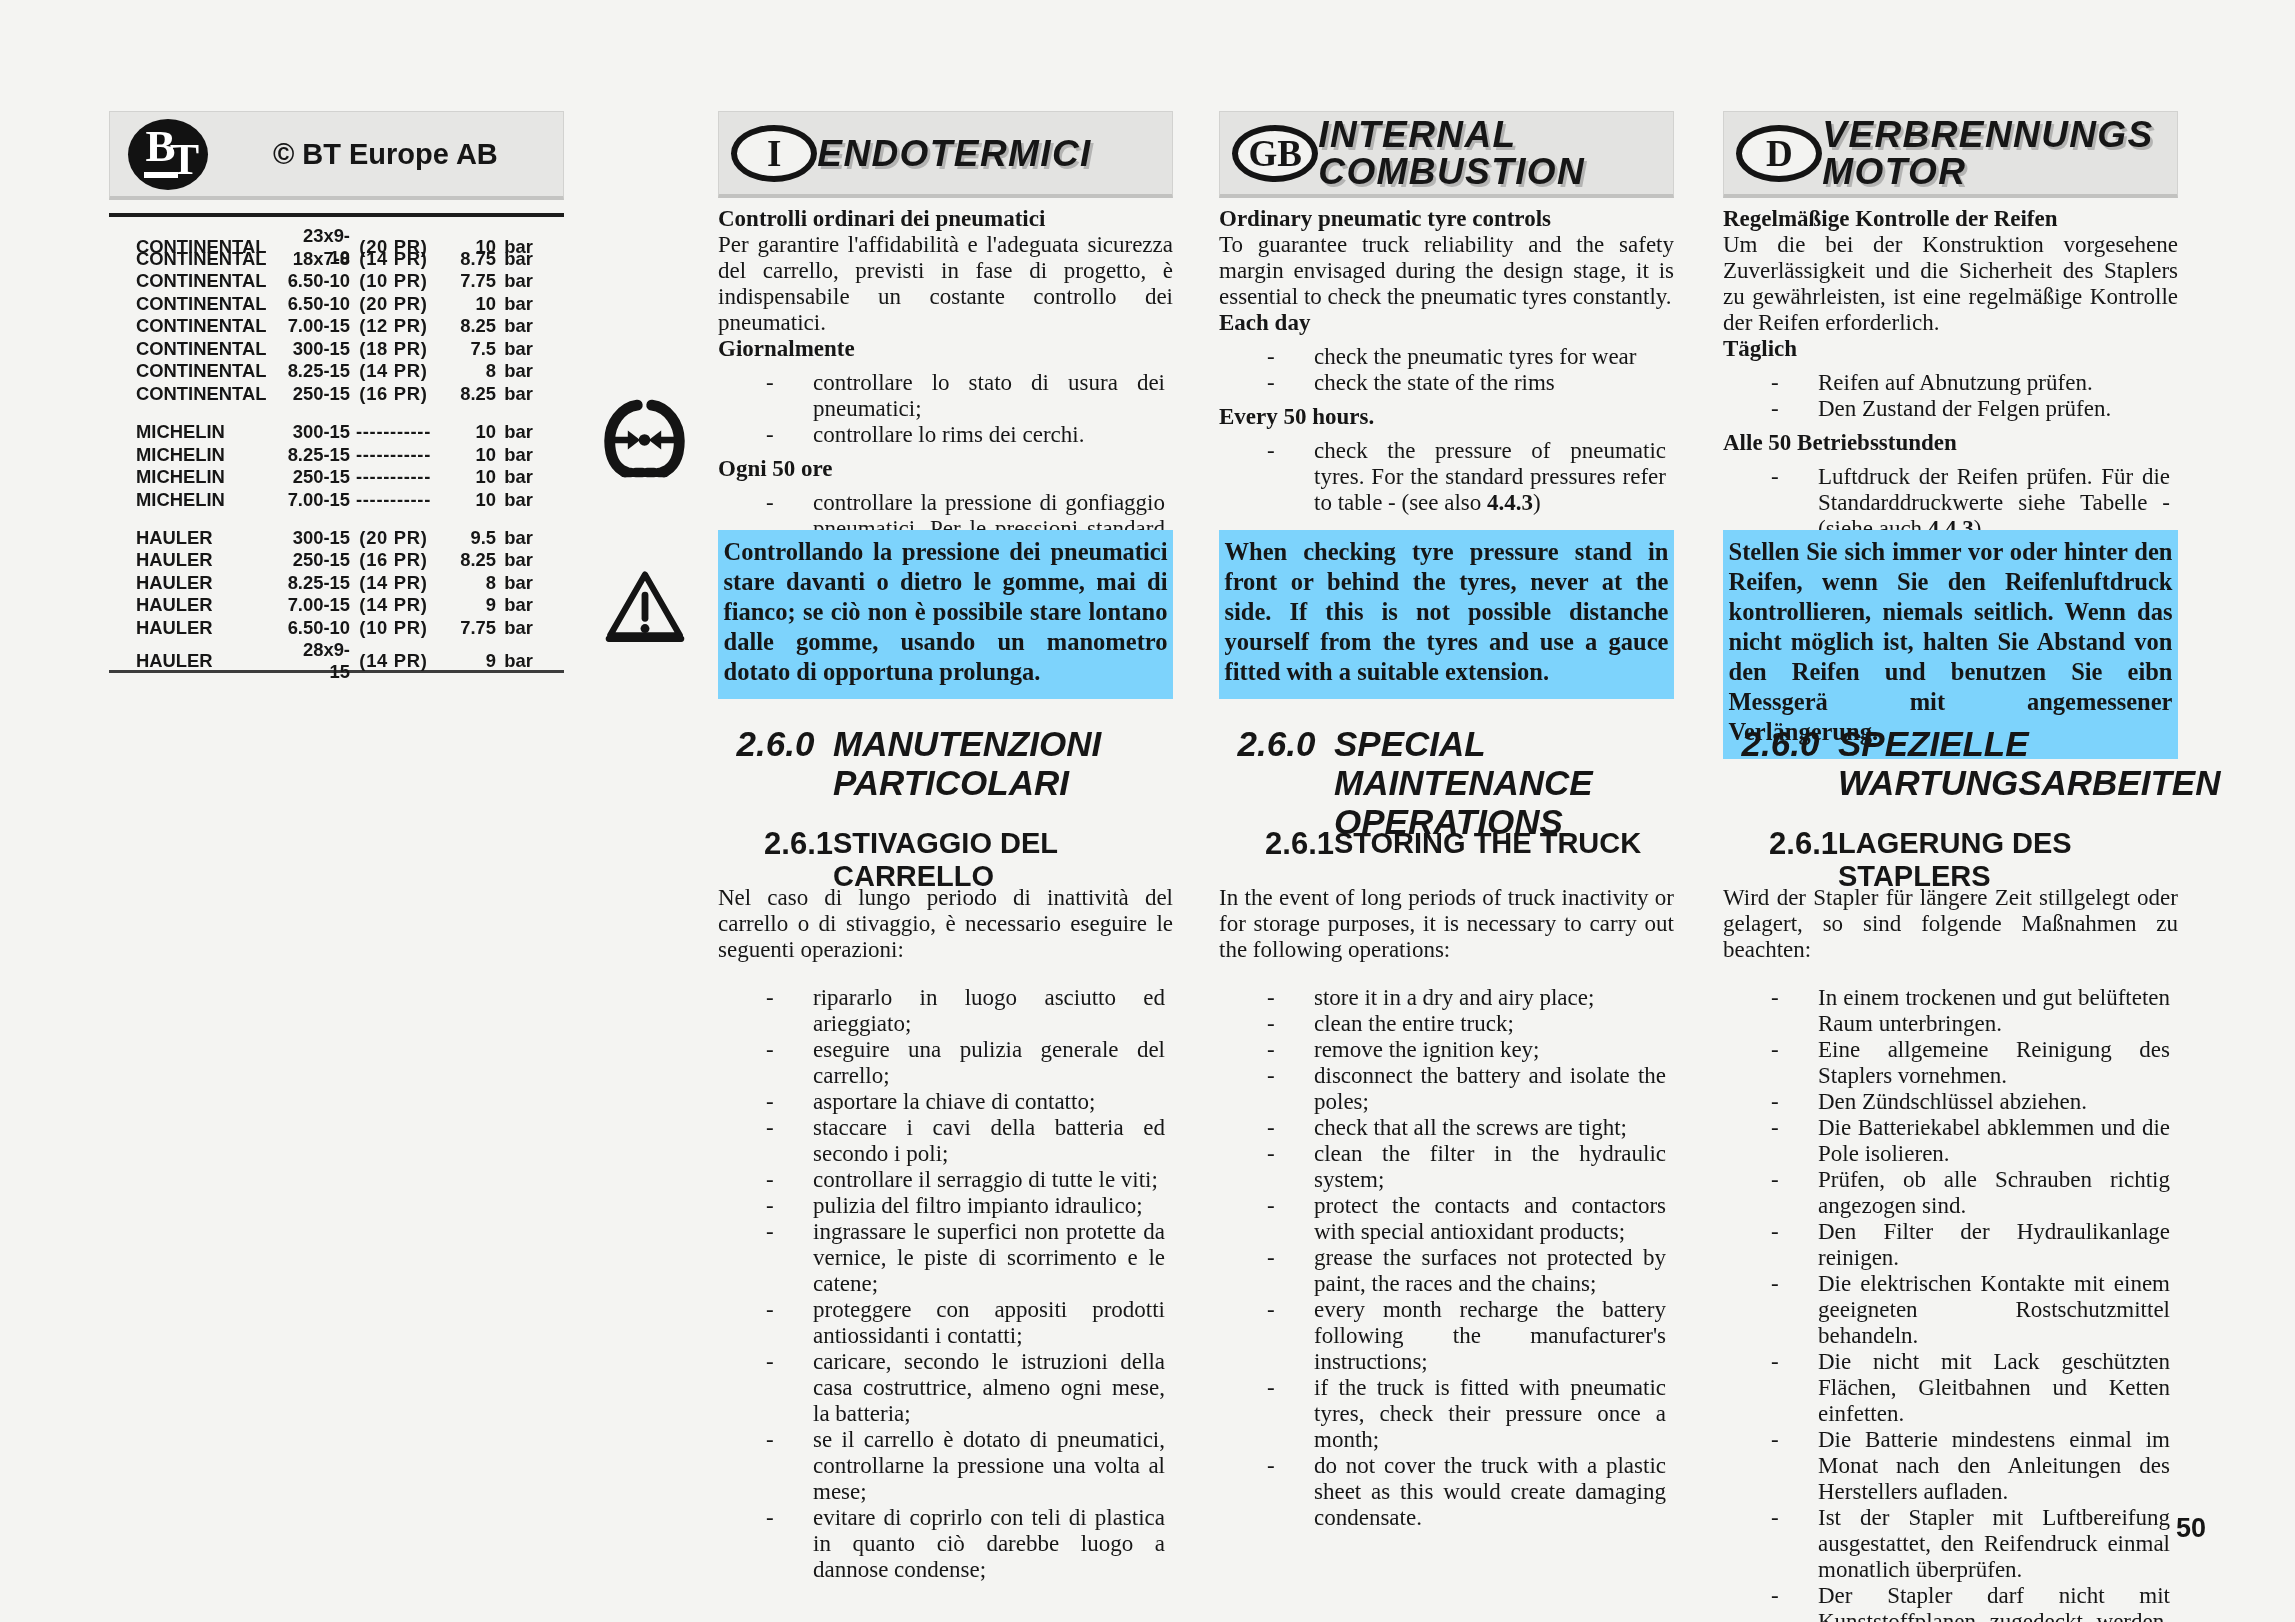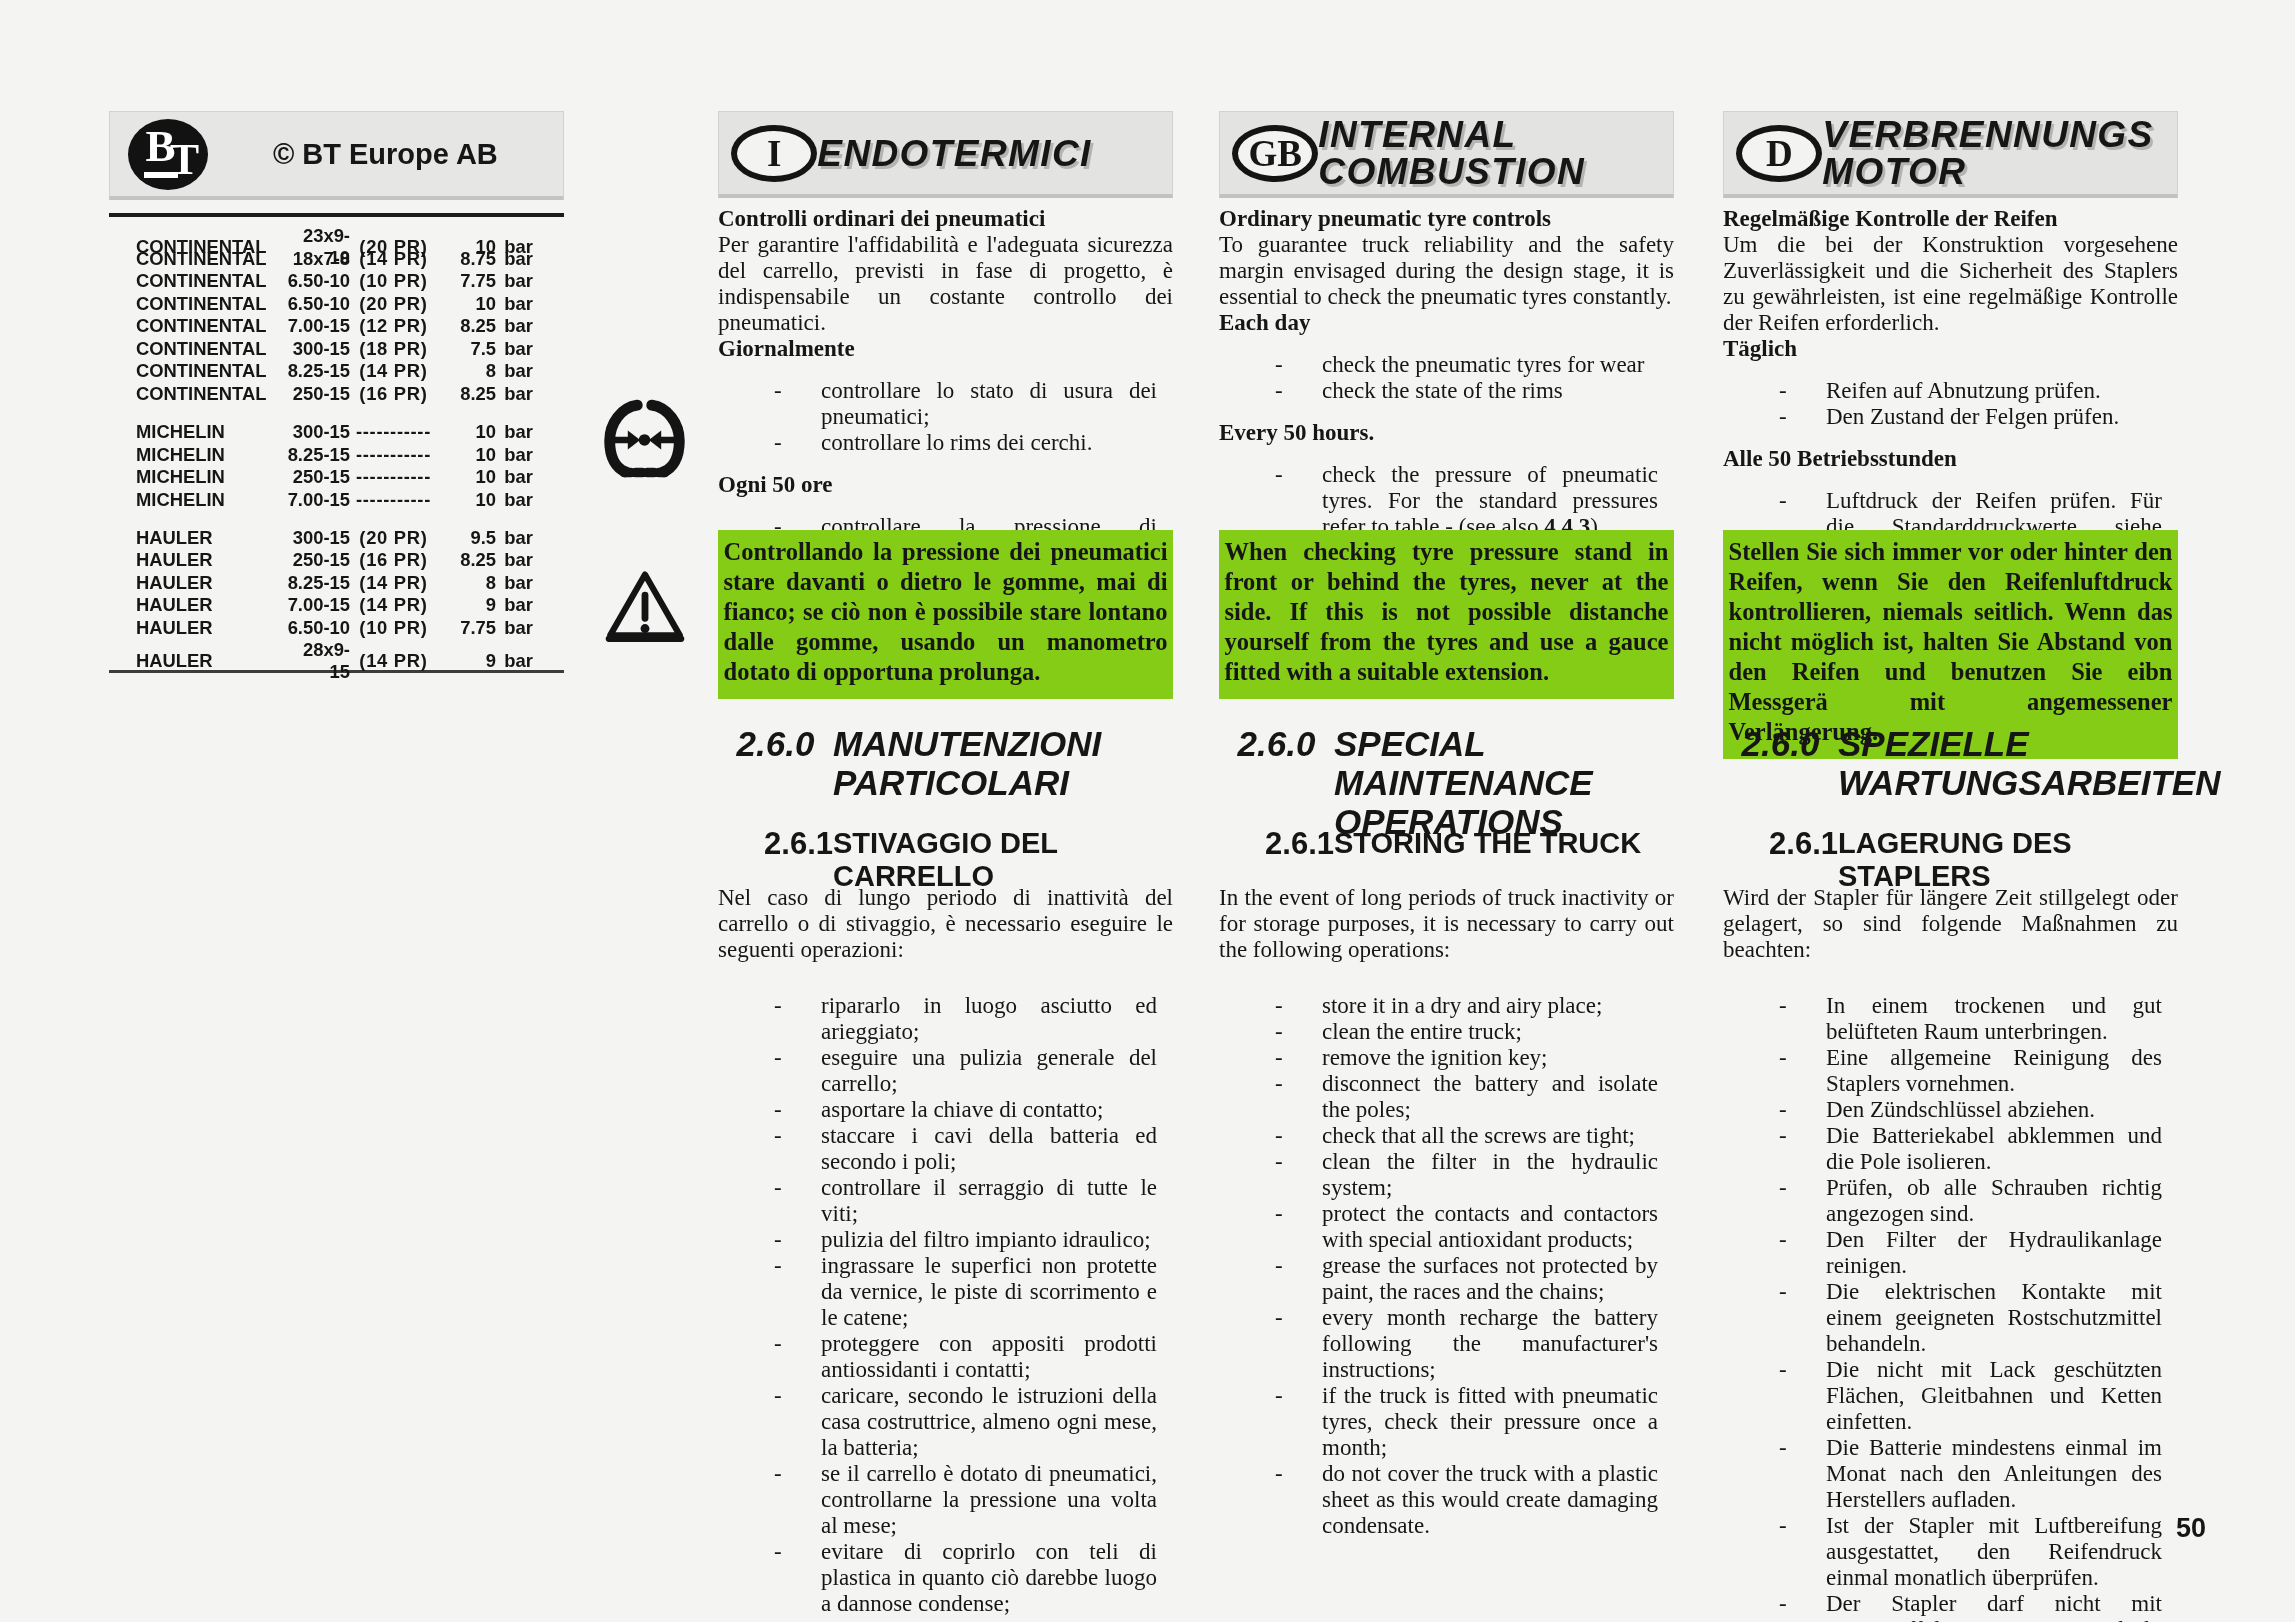--- a/index.html
+++ b/index.html
@@ -51,25 +51,25 @@
          font-family:"Liberation Serif",serif;font-weight:bold;font-size:37px;box-sizing:border-box;}
   .col-title{flex:1;text-align:left;font-family:"Liberation Sans",sans-serif;
              font-weight:bold;font-style:italic;font-size:37px;line-height:1.0;
              letter-spacing:1.4px;white-space:pre-line;
              text-shadow:2.7px 2.7px 0 rgba(110,110,110,.40);}
 
   .body-text{font-size:23px;line-height:26px;text-align:justify;}
   .intro-block{position:absolute;top:206px;left:0;right:0;}
   .runin{font-weight:bold;}
   p{margin:0;}
-  ul.dash{list-style:none;margin:16px;padding:0;}
+  ul.dash{list-style:none;margin:8px;padding:0;}
   ul.dash li{position:relative;padding-left:87px;text-align:justify;}
   ul.dash li::before{content:"-";position:absolute;left:40px;top:0;}
 
-  .warn-box{position:absolute;top:530px;left:0;right:0;background:#84cc16;
+  .warn-box{position:absolute;top:530px;left:0;right:0;background:#7dd3fc;
             box-sizing:border-box;padding:6.8px 5.5px 12.3px 5.5px;
             font-weight:bold;font-size:24.5px;line-height:30px;text-align:justify;}
 
   .sec0{position:absolute;top:724px;left:0;display:flex;
         font-family:"Liberation Sans",sans-serif;font-weight:bold;font-style:italic;
         font-size:35px;line-height:39px;}
   .sec0 .num{flex:none;width:115px;text-align:center;}
   .sec0 .title{white-space:pre-line;}
 
   .sec1{position:absolute;top:827px;left:0;display:flex;

